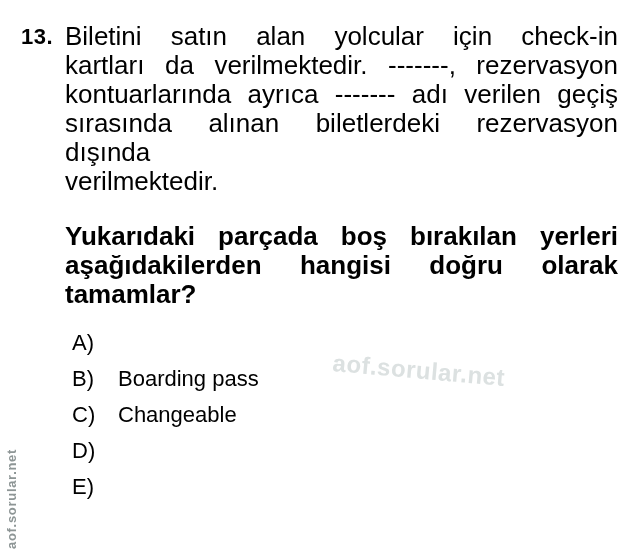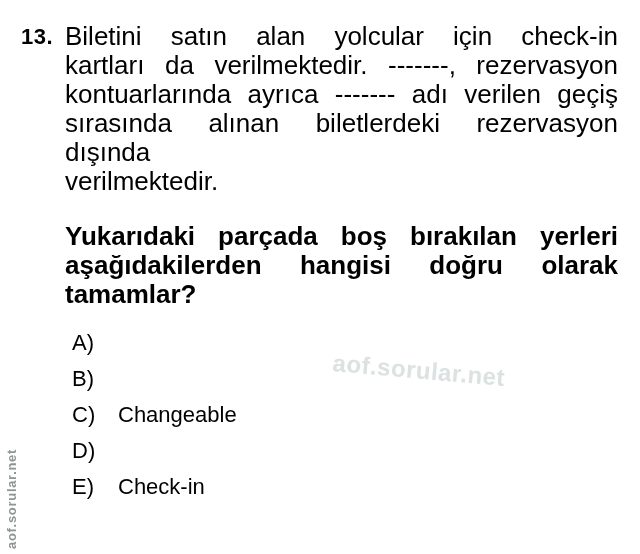--- a/index.html
+++ b/index.html
@@ -108,31 +108,31 @@
       <div class="line j">aşağıdakilerden hangisi doğru olarak</div>
       <div class="line">tamamlar?</div>
     </div>
 
     <div class="options">
       <div class="option">
         <span class="opt-letter">A)</span>
       </div>
       <div class="option">
         <span class="opt-letter">B)</span>
+        <span class="opt-text">Boarding pass</span>
       </div>
       <div class="option">
         <span class="opt-letter">C)</span>
         <span class="opt-text">Changeable</span>
       </div>
       <div class="option">
         <span class="opt-letter">D)</span>
       </div>
       <div class="option">
         <span class="opt-letter">E)</span>
-        <span class="opt-text">Check-in</span>
       </div>
     </div>
 
   </div>
 
   <div class="wm-center">aof.sorular.net</div>
 
   <div class="wm-left">aof.sorular.net</div>
 
 </div>

